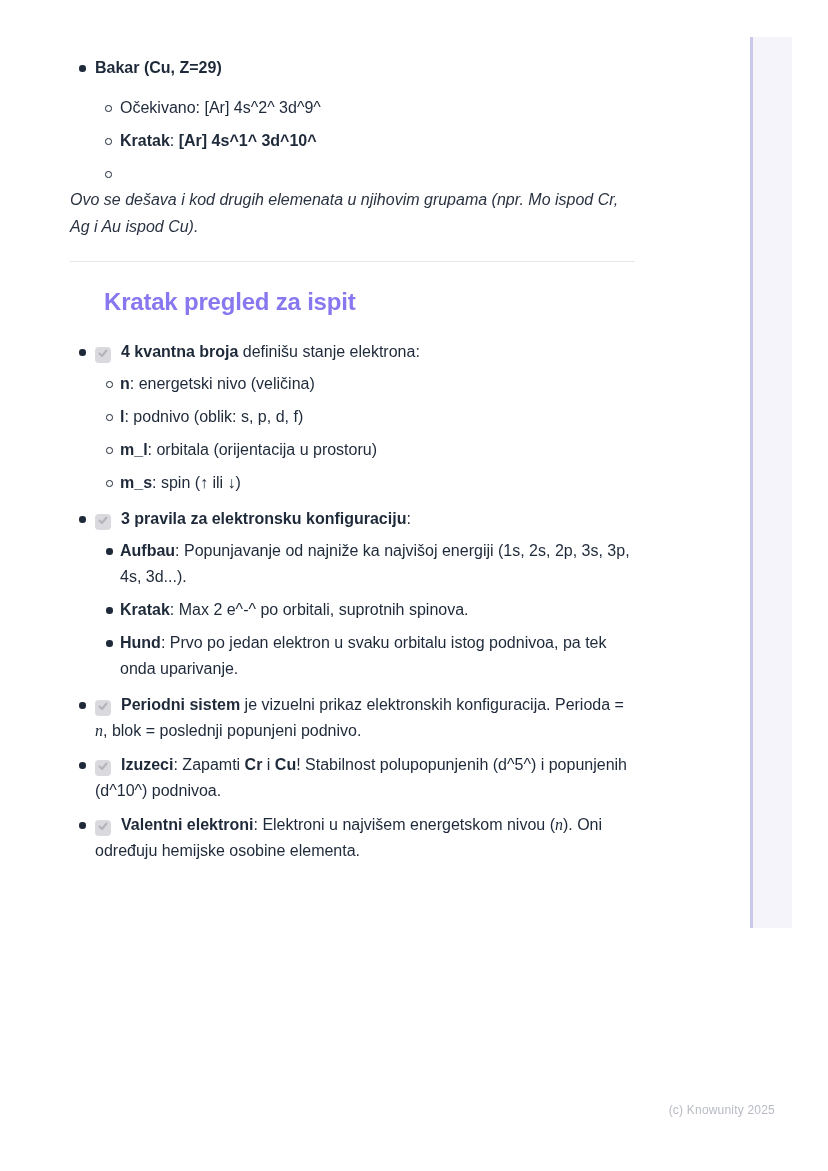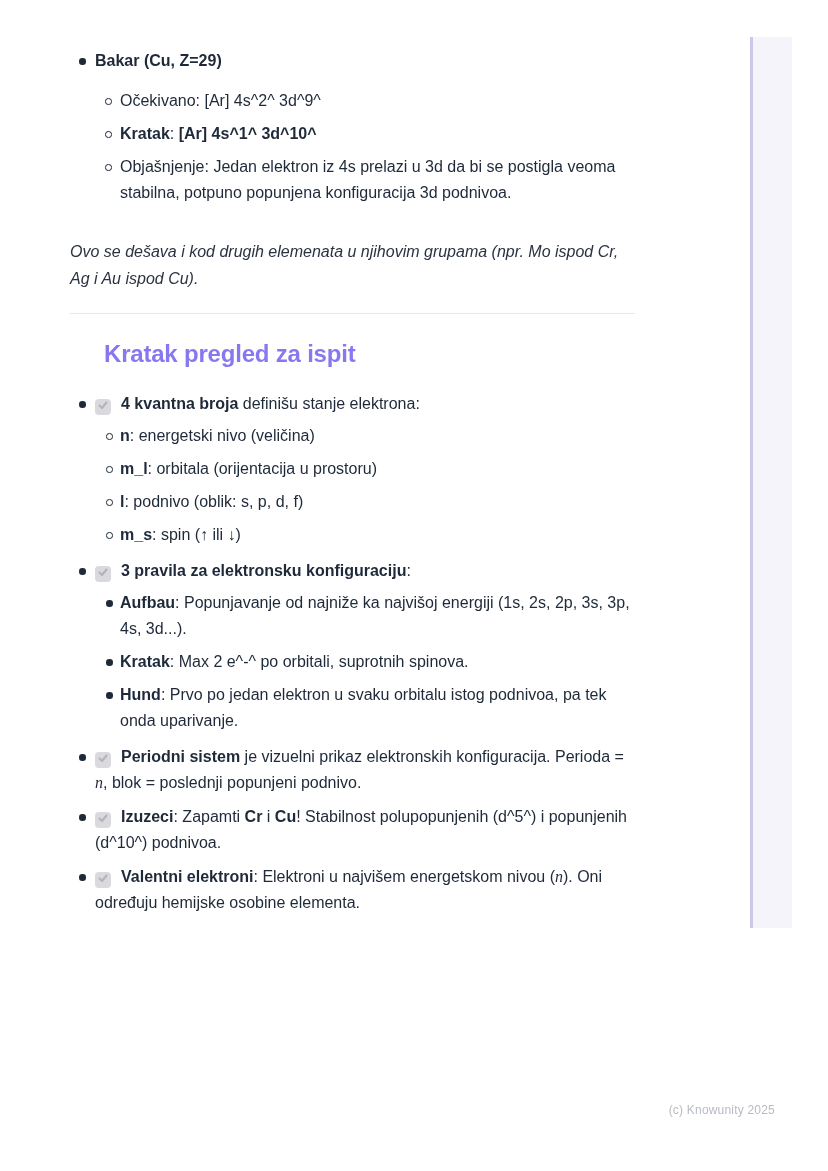--- a/index.html
+++ b/index.html
@@ -5,21 +5,21 @@
   * { margin: 0; padding: 0; box-sizing: border-box; }
   html, body { background: #ffffff; }
   body {
     width: 828px; height: 1171px;
     font-family: "Liberation Sans", "DejaVu Sans", sans-serif;
     color: #1e2939;
     position: relative;
     overflow: hidden;
   }
   .page { position: absolute; inset: 0; background: #ffffff; }
-  .content { position: absolute; left: 70px; top: 4px; width: 565px; }
+  .content { position: absolute; left: 70px; top: 11px; width: 565px; }
 
   .li { position: relative; font-size: 16px; line-height: 26px; }
   .l1 { padding-left: 25px; }
   .l2 { padding-left: 50px; }
   .l2 + .l2 { margin-top: 7px; }
 
   .marker { position: absolute; display: block; width: 6.5px; height: 6.5px; top: 10px; }
   .disc { background: #1e2939; border-radius: 50%; }
   .circ { background: transparent; border: 1.6px solid #1e2939; border-radius: 50%; }
   .l1 > .marker { left: 9px; }
@@ -95,21 +95,20 @@
       <div class="li l2">
         <span class="marker circ"></span>
         <span>Očekivano: [Ar] 4s^2^ 3d^9^</span>
       </div>
       <div class="li l2">
         <span class="marker circ"></span>
         <span class="b">Kratak</span><span>: </span><span class="b">[Ar] 4s^1^ 3d^10^</span>
       </div>
       <div class="li l2">
         <span class="marker circ"></span>
-        <span>Objašnjenje: Jedan elektron iz 4s prelazi u 3d da bi se postigla veoma stabilna, potpuno popunjena konfiguracija 3d podnivoa.</span>
       </div>
     </div>
 
     <p class="note">Ovo se dešava i kod drugih elemenata u njihovim grupama (npr. Mo ispod Cr, Ag i Au ispod Cu).</p>
 
     <hr class="divider">
 
     <h2 class="section-heading">Kratak pregled za ispit</h2>
 
     <div class="review">
@@ -119,25 +118,25 @@
         <span class="checkbox"><svg width="10" height="10" viewBox="0 0 10 10">
               <polyline points="1.5,5.5 4,8 8.5,2.5" fill="none" stroke="#b3b3ba" stroke-width="2" stroke-linecap="round" stroke-linejoin="round"></polyline>
             </svg></span><span class="b">4 kvantna broja</span><span> definišu stanje elektrona:</span>
         <div class="sublist">
           <div class="li l2" style="padding-left:25px">
             <span class="marker circ" style="left:11px"></span>
             <span class="b">n</span><span>: energetski nivo (veličina)</span>
           </div>
           <div class="li l2" style="padding-left:25px">
             <span class="marker circ" style="left:11px"></span>
-            <span class="b">m_l</span><span>: orbitala (orijentacija u prostoru)</span>
+            <span class="b">l</span><span>: podnivo (oblik: s, p, d, f)</span>
           </div>
           <div class="li l2" style="padding-left:25px">
             <span class="marker circ" style="left:11px"></span>
-            <span class="b">l</span><span>: podnivo (oblik: s, p, d, f)</span>
+            <span class="b">m_l</span><span>: orbitala (orijentacija u prostoru)</span>
           </div>
           <div class="li l2" style="padding-left:25px">
             <span class="marker circ" style="left:11px"></span>
             <span class="b">m_s</span><span>: spin (↑ ili ↓)</span>
           </div>
         </div>
       </div>
 
       <div class="li l1 top">
         <span class="marker disc"></span>

